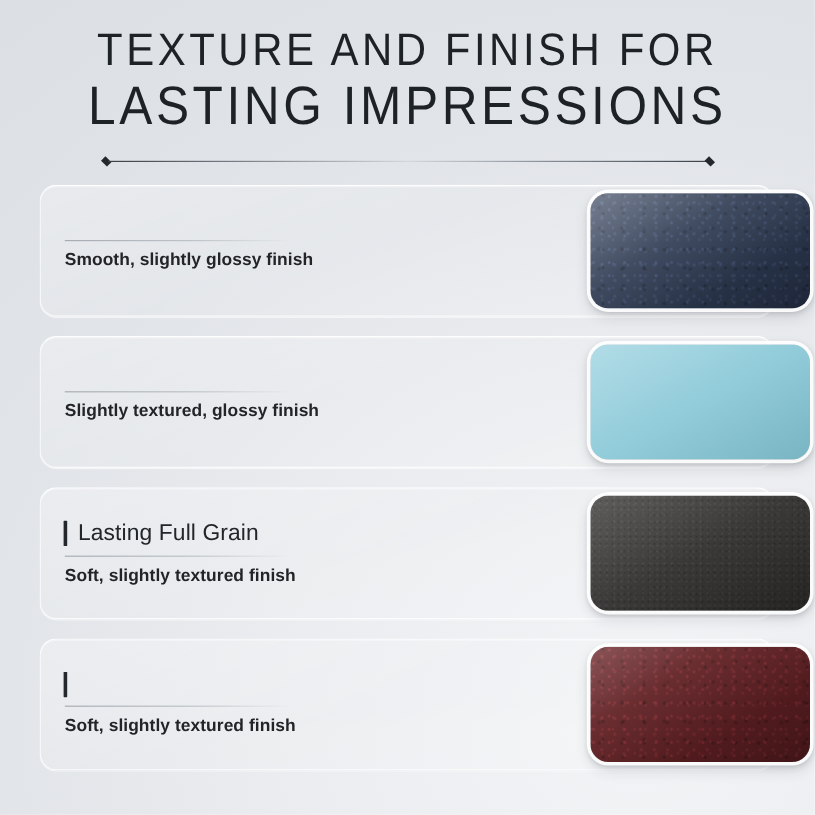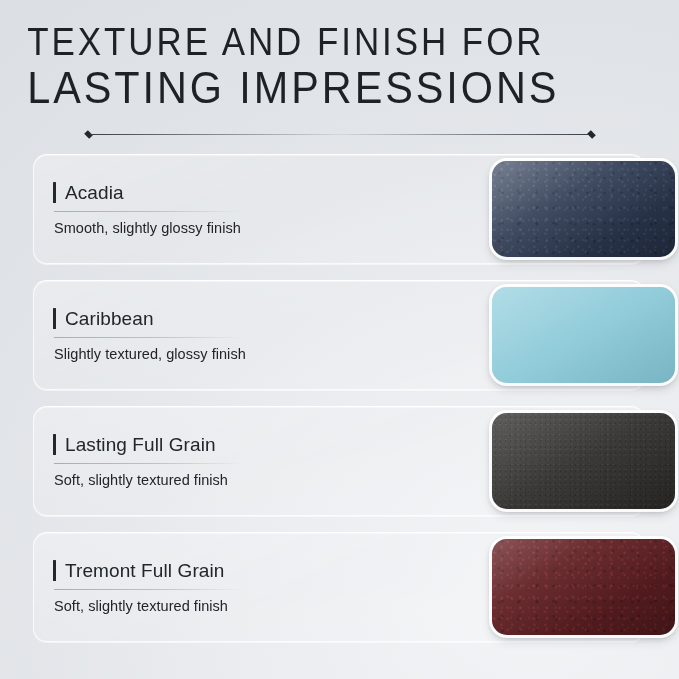--- a/index.html
+++ b/index.html
@@ -13,20 +13,21 @@
     font-family: "Liberation Sans", sans-serif;
     background:
       radial-gradient(ellipse 120% 110% at 78% 88%, #f2f4f6 0%, #eaecef 38%, #e1e4e8 68%, #dcdfe4 100%);
     color: #2b2f33;
     position: relative;
   }
 
   
   .header {
     padding-top: 22px;
+    text-align: center;
   }
   .title-line {
     font-family: "Liberation Sans Narrow", "Liberation Sans", sans-serif;
     font-weight: 300;
     color: #1d2226;
     text-transform: uppercase;
     white-space: nowrap;
     line-height: 1.06;
   }
   .title-line-1 {
@@ -122,21 +123,21 @@
   .name-underline {
     margin: 7px 0 0 1px;
     width: 188px;
     height: 1px;
     background: linear-gradient(to right, #a7adb3 0%, #bcc2c7 55%, rgba(200,205,210,0) 100%);
   }
   .swatch-desc {
     margin-top: 8px;
     margin-left: 1px;
     font-size: 14.5px;
-    font-weight: 400;
+    font-weight: 700;
     color: #232427;
     letter-spacing: 0.05px;
     white-space: nowrap;
   }
 
   
   .swatch-wrap {
     position: absolute;
     right: -31px;
     top: 50%;
@@ -216,41 +217,33 @@
   <div class="divider">
     <span class="diamond left"></span>
     <span class="divider-line"></span>
     <span class="diamond right"></span>
   </div>
 </div>
 
 <div class="cards" id="card-list">
     <div class="card">
       <div class="card-text">
-        <div class="name-row">
-          <span class="accent-bar"></span>
-          <span class="swatch-name">Acadia</span>
-        </div>
         <div class="name-underline"></div>
         <div class="swatch-desc">Smooth, slightly glossy finish</div>
       </div>
       <div class="swatch-wrap">
         <div class="swatch">
           <div class="swatch-base" style="background: linear-gradient(150deg, rgb(61, 74, 98) 0%, rgb(47, 59, 82) 45%, rgb(34, 44, 64) 100%);"></div>
           <div class="grain pebble"></div>
           <div class="sheen glossy"></div>
         </div>
       </div>
     </div>
     <div class="card">
       <div class="card-text">
-        <div class="name-row">
-          <span class="accent-bar"></span>
-          <span class="swatch-name">Caribbean</span>
-        </div>
         <div class="name-underline"></div>
         <div class="swatch-desc">Slightly textured, glossy finish</div>
       </div>
       <div class="swatch-wrap">
         <div class="swatch">
           <div class="swatch-base" style="background: linear-gradient(150deg, rgb(162, 214, 226) 0%, rgb(143, 203, 217) 45%, rgb(127, 190, 205) 100%);"></div>
           <div class="sheen matte"></div>
         </div>
       </div>
     </div>
@@ -268,21 +261,20 @@
           <div class="swatch-base" style="background: linear-gradient(150deg, rgb(64, 63, 62) 0%, rgb(51, 50, 49) 45%, rgb(38, 37, 36) 100%);"></div>
           <div class="grain fine"></div>
           <div class="sheen matte"></div>
         </div>
       </div>
     </div>
     <div class="card">
       <div class="card-text">
         <div class="name-row">
           <span class="accent-bar"></span>
-          <span class="swatch-name">Tremont Full Grain</span>
         </div>
         <div class="name-underline"></div>
         <div class="swatch-desc">Soft, slightly textured finish</div>
       </div>
       <div class="swatch-wrap">
         <div class="swatch">
           <div class="swatch-base" style="background: linear-gradient(150deg, rgb(109, 42, 45) 0%, rgb(94, 32, 35) 45%, rgb(74, 24, 27) 100%);"></div>
           <div class="grain pebble"></div>
           <div class="sheen "></div>
         </div>

